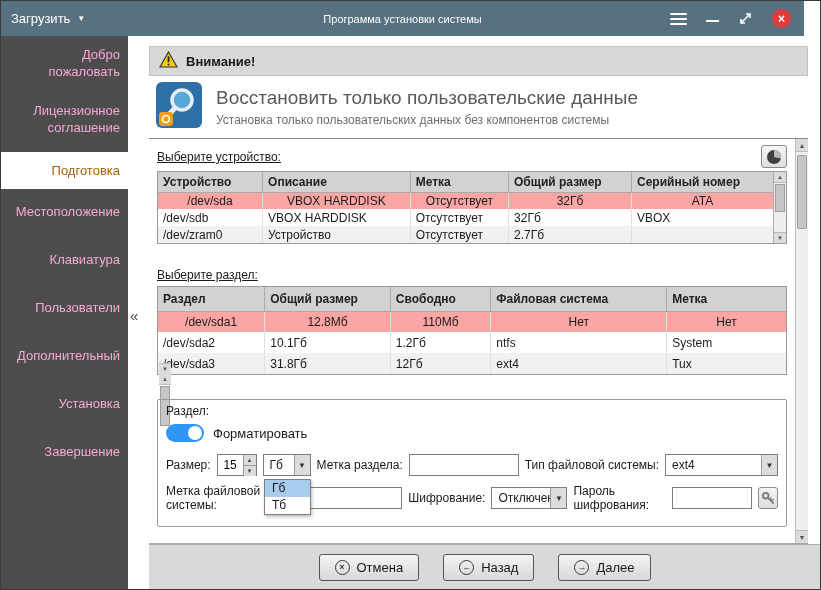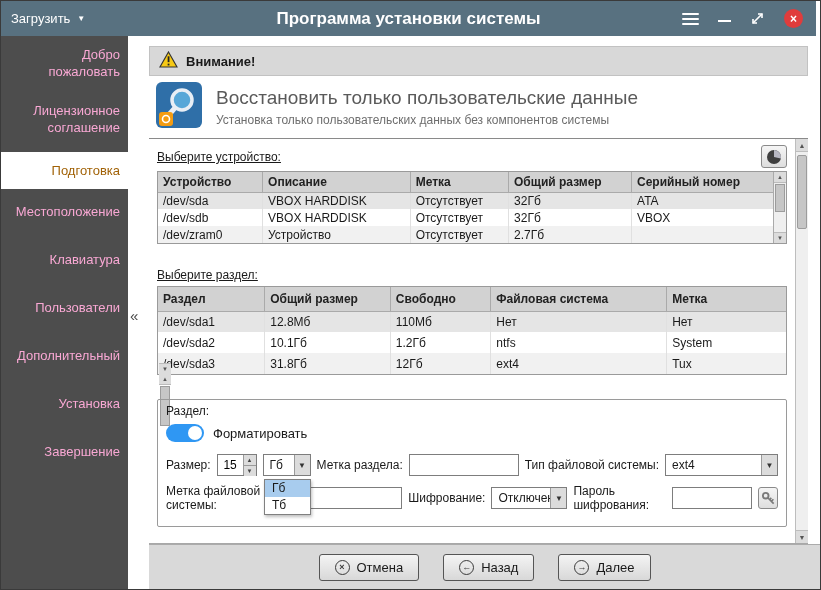--- a/index.html
+++ b/index.html
@@ -1,23 +1,23 @@
 <!DOCTYPE html>
 <html><head>
 <meta charset="utf-8">
 <style>
   * { box-sizing: border-box; margin: 0; padding: 0; }
   body { font-family: "Liberation Sans", sans-serif; background:#888; }
   .window { position:relative; width:821px; height:590px; background:#fff; border:1px solid #3a3a3a; overflow:hidden; }
 
   
-  .titlebar { position:absolute; top:0; left:0; right:4px; height:35px; background:#587180; display:flex; align-items:center; color:#fff; }
+  .titlebar { position:absolute; top:0; left:0; right:16px; height:35px; background:#587180; display:flex; align-items:center; color:#fff; }
   .load-btn { margin-left:10px; display:flex; align-items:center; gap:7px; font-size:13px; cursor:pointer; }
   .load-caret { font-size:8px; line-height:1; }
-  .tb-title { position:absolute; left:50%; transform:translateX(-50%); font-size:17px; white-space:nowrap;font-weight:bold; }
+  .tb-title { position:absolute; left:50%; transform:translateX(-50%); font-size:11px; white-space:nowrap; }
   .win-controls { margin-left:auto; display:flex; align-items:center; gap:19px; margin-right:13px; }
   .hamburger { width:17px; display:flex; flex-direction:column; gap:3px; cursor:pointer; }
   .hamburger span { height:2px; background:#fff; border-radius:1px; }
   .min-btn { width:13px; height:2px; background:#fff; margin-top:4px; cursor:pointer; }
   .expand-btn { width:15px; height:15px; cursor:pointer; }
   .close-btn { width:19px; height:19px; background:#e03c3c; border-radius:50%; color:#fff; font-size:12px; font-weight:bold; display:flex; align-items:center; justify-content:center; line-height:1; cursor:pointer; }
 
   
   .sidebar { position:absolute; top:35px; left:0; width:127px; bottom:0; background:#4d4d4d; padding-top:4px; }
   .side-item { color:#f9a8d4; font-size:13px; line-height:17px; text-align:right; padding:6px 8px; margin-bottom:10px; cursor:pointer; }
@@ -52,21 +52,21 @@
 
   .table-box { display:flex; border:1px solid #9a9a9a; background:#fff; margin-bottom:24px; }
   .table-box.partitions { height:89px;flex-direction:column; }
   table.grid { flex:1; border-collapse:collapse; table-layout:fixed; font-size:12px; align-self:flex-start; width:100%; }
   table.grid th { background:#d2d2d2; border:1px solid #aaa; border-top:none; font-weight:bold; text-align:left; padding:2px 5px; height:20px; color:#222; font-size:12px; cursor:pointer; }
   table.grid th:first-child { border-left:none; }
   table.grid th:last-child { border-right:none; }
   table.grid td { padding:1px 5px; height:17px; color:#1a1a1a; border-right:1px solid #e0e0e0; overflow:hidden; white-space:nowrap; }
   table.grid td:last-child { border-right:none; }
   tr.row-alt td { background:#f1f1f1; }
-  tr.selected td { background:#e5e5e5; }
+  tr.selected td { background:#fca5a5;text-align:center; }
   .tbl-scroll { position:relative; width:13px; background:#efefef; border-left:1px solid #aaa; }
   .tbl-scroll .arr { position:absolute; left:0; right:0; height:11px; background:#dcdcdc; color:#555; font-size:6px; text-align:center; line-height:11px; cursor:pointer; }
   .tbl-scroll .arr.up { top:0; border-bottom:1px solid #bbb; }
   .tbl-scroll .arr.dn { bottom:0; border-top:1px solid #bbb; }
   .tbl-scroll .thumb { position:absolute; left:1px; right:1px; background:#c6c6c6; border:1px solid #9c9c9c; cursor:pointer; }
 
   
   .group-box { position:relative; border:1px solid #9a9a9a; border-radius:2px; margin-top:6px; padding:4px 8px 14px 8px; min-height:122px; }
   .group-title { font-size:12px; color:#1a1a1a; }
   .toggle-row { display:flex; align-items:center; gap:9px; margin-top:6px; }

